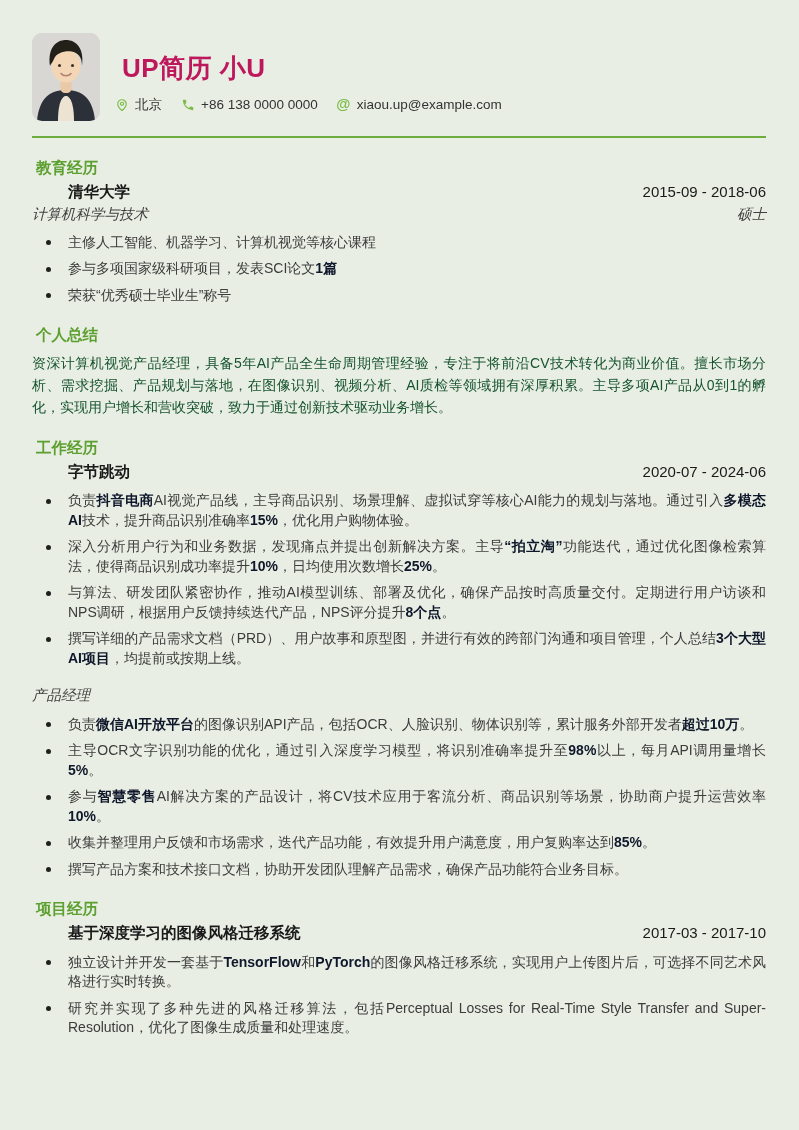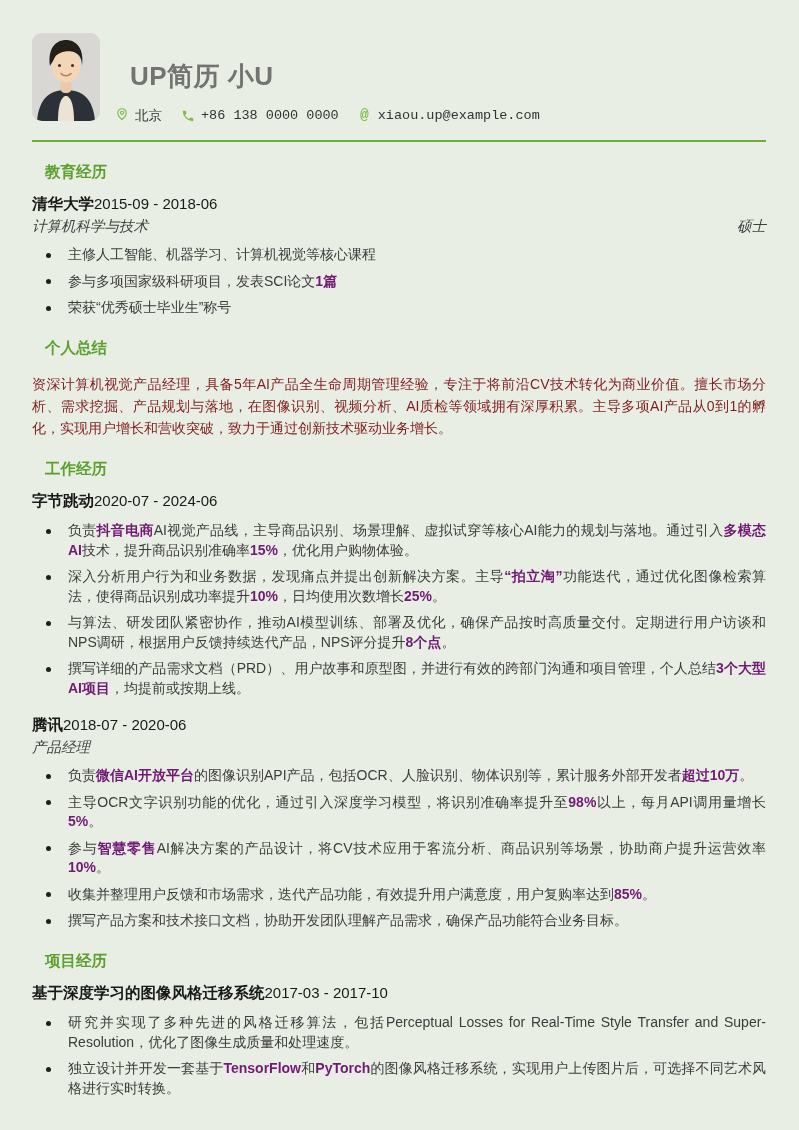--- a/index.html
+++ b/index.html
@@ -11,52 +11,52 @@
     color:#3c3c3c;
     -webkit-font-smoothing:antialiased;
   }
   .page { width:799px; height:1130px; padding:33px 33px 0 32px; overflow:hidden; }
 
   
   .header { display:flex; align-items:flex-start; gap:14px; }
   .avatar { width:68px; height:88px; border-radius:10px; overflow:hidden; flex:none; background:#d8d7d4; }
   .avatar svg { display:block; width:68px; height:88px; }
   .header-text { padding-top:13px; }
-  .name { font-size:26px; font-weight:600; color:#737373; letter-spacing:.5px; line-height:1.1; margin:16px; }
+  .name { font-size:26px; font-weight:600; color:#be185d; letter-spacing:.5px; line-height:1.1; margin:8px; }
   .contacts { margin-top:13px; display:flex; align-items:center; gap:18px; font-size:13.5px; color:#333; }
-  .contact { display:inline-flex; align-items:flex-start; gap:6px;font-family:Liberation Mono, monospace; }
+  .contact { display:inline-flex; align-items:center; gap:6px; }
   .cicon { display:inline-flex; align-items:center; justify-content:center; width:15px; height:15px; }
   .cicon svg { width:14px; height:14px; display:block; }
   .at-glyph { color:#7cbb47; font-weight:700; font-size:14.5px; line-height:1; }
 
   .divider { border:none; border-top:2px solid #6dac3e; margin:15px 0 0 0; }
 
   
   .section { margin-top:21px; }
-  .section-title { margin:13px; font-size:15.5px; font-weight:700; color:#5ca02f; line-height:1.2; }
-  .summary { margin:15px 0 0 0; font-size:14px; line-height:22px; text-align:justify; color:#7f1d1d; }
+  .section-title { margin:4px; font-size:15.5px; font-weight:700; color:#5ca02f; line-height:1.2; }
+  .summary { margin:7px 0 0 0; font-size:14px; line-height:22px; text-align:justify; color:#14532d; }
 
   .entry { margin-top:3px; }
   .entry + .entry { margin-top:17px; }
-  .entry-head { display:flex; align-items:baseline; margin-top:2px; }
+  .entry-head { display:flex; justify-content:space-between; align-items:baseline; margin-top:2px;margin-left:36px; }
   .org  { font-size:15.5px; font-weight:700; color:#191919; line-height:1.35; }
   .date { font-size:15px;  font-weight:400; color:#191919; line-height:1.35; }
   .entry-sub { display:flex; justify-content:space-between; align-items:baseline; margin-top:1px;font-style:italic; }
   .role, .degree { font-size:14.5px; color:#3f3f3f; line-height:1.4; }
 
   ul.bullets { margin:9px 0 0 0; padding:0; list-style:none; }
   ul.bullets li {
     position:relative; padding-left:36px; margin-bottom:7px;
     font-size:14px; line-height:19.5px; text-align:justify; color:#3c3c3c;
   }
   ul.bullets li::before {
     content:""; position:absolute; left:14px; top:7.5px;
     width:5px; height:5px; border-radius:50%; background:#1f1f1f;
   }
-  .b { font-weight:700; color:#701a75; }
+  .b { font-weight:700; color:#0f172a; }
 </style>
 </head>
 <body>
 
 <div class="page">
 
   <div class="header">
     <div class="avatar">
       <svg viewBox="0 0 68 88" xmlns="http://www.w3.org/2000/svg">
         <rect width="68" height="88" fill="#d8d7d4"></rect>
@@ -144,24 +144,20 @@
     </div>
     <ul class="bullets">
               <li><span>负责</span><span class="b">抖音电商</span><span>AI视觉产品线，主导商品识别、场景理解、虚拟试穿等核心AI能力的规划与落地。通过引入</span><span class="b">多模态AI</span><span>技术，提升商品识别准确率</span><span class="b">15%</span><span>，优化用户购物体验。</span></li>
               <li><span>深入分析用户行为和业务数据，发现痛点并提出创新解决方案。主导</span><span class="b">“拍立淘”</span><span>功能迭代，通过优化图像检索算法，使得商品识别成功率提升</span><span class="b">10%</span><span>，日均使用次数增长</span><span class="b">25%</span><span>。</span></li>
               <li><span>与算法、研发团队紧密协作，推动AI模型训练、部署及优化，确保产品按时高质量交付。定期进行用户访谈和NPS调研，根据用户反馈持续迭代产品，NPS评分提升</span><span class="b">8个点</span><span>。</span></li>
               <li><span>撰写详细的产品需求文档（PRD）、用户故事和原型图，并进行有效的跨部门沟通和项目管理，个人总结</span><span class="b">3个大型AI项目</span><span>，均提前或按期上线。</span></li>
             </ul>
   </div>
 
   <div class="entry">
-    <div class="entry-head">
-      <span class="org">腾讯</span>
-      <span class="date">2018-07 - 2020-06</span>
-    </div>
     <div class="entry-sub">
       <span class="role">产品经理</span>
       <span class="degree"></span>
     </div>
     <ul class="bullets">
               <li><span>负责</span><span class="b">微信AI开放平台</span><span>的图像识别API产品，包括OCR、人脸识别、物体识别等，累计服务外部开发者</span><span class="b">超过10万</span><span>。</span></li>
               <li><span>主导OCR文字识别功能的优化，通过引入深度学习模型，将识别准确率提升至</span><span class="b">98%</span><span>以上，每月API调用量增长</span><span class="b">5%</span><span>。</span></li>
               <li><span>参与</span><span class="b">智慧零售</span><span>AI解决方案的产品设计，将CV技术应用于客流分析、商品识别等场景，协助商户提升运营效率</span><span class="b">10%</span><span>。</span></li>
               <li><span>收集并整理用户反馈和市场需求，迭代产品功能，有效提升用户满意度，用户复购率达到</span><span class="b">85%</span><span>。</span></li>
               <li><span>撰写产品方案和技术接口文档，协助开发团队理解产品需求，确保产品功能符合业务目标。</span></li>
@@ -174,21 +170,21 @@
     <h2 class="section-title">项目经历</h2>
 
     <div class="entries">
   <div class="entry">
     <div class="entry-head">
       <span class="org">基于深度学习的图像风格迁移系统</span>
       <span class="date">2017-03 - 2017-10</span>
     </div>
 
     <ul class="bullets">
+              <li><span>独立设计并开发一套基于</span><span class="b">TensorFlow</span><span>和</span><span class="b">PyTorch</span><span>的图像风格迁移系统，实现用户上传图片后，可选择不同艺术风格进行实时转换。</span></li>
               <li><span>研究并实现了多种先进的风格迁移算法，包括Perceptual Losses for Real-Time Style Transfer and Super-Resolution，优化了图像生成质量和处理速度。</span></li>
-              <li><span>独立设计并开发一套基于</span><span class="b">TensorFlow</span><span>和</span><span class="b">PyTorch</span><span>的图像风格迁移系统，实现用户上传图片后，可选择不同艺术风格进行实时转换。</span></li>
             </ul>
   </div>
 </div>
   </section>
 
 </div>
 </div>
 
 </body></html>

